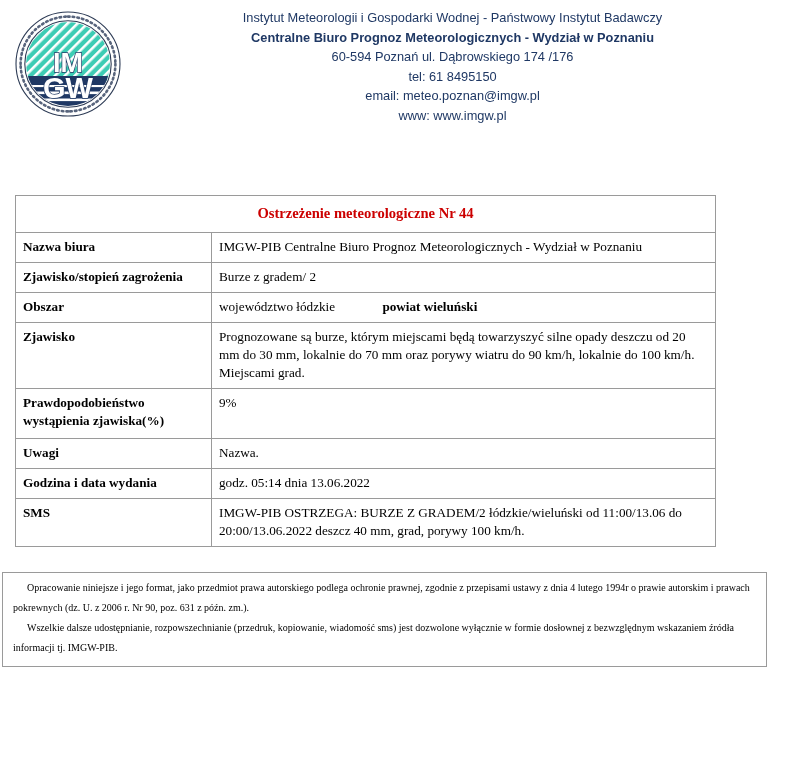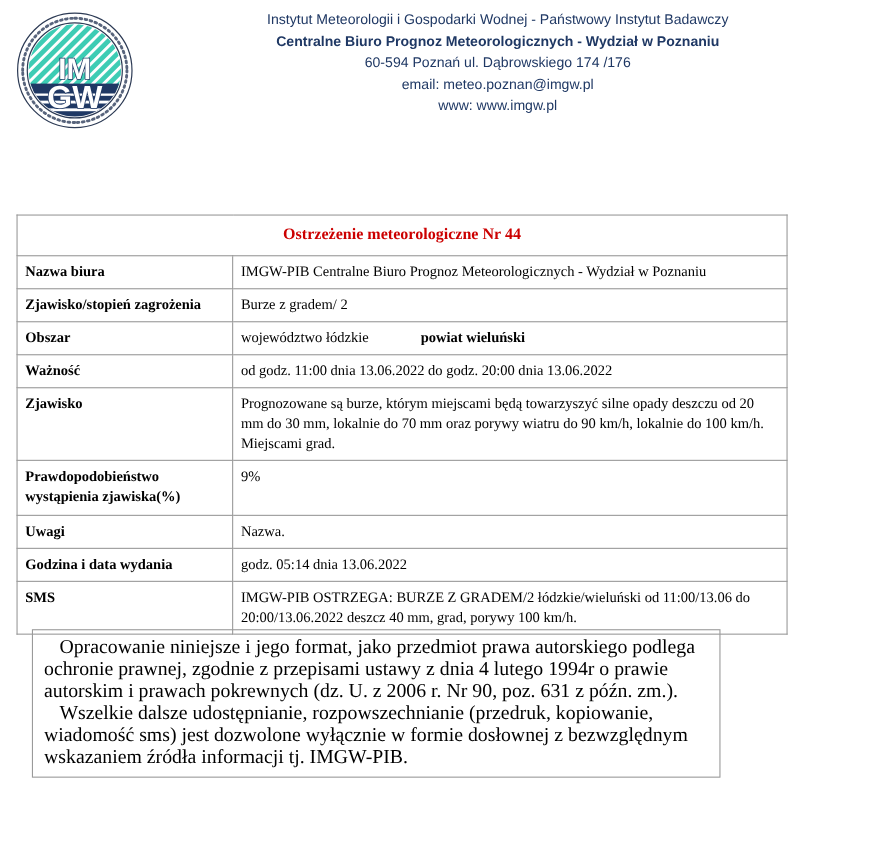--- a/index.html
+++ b/index.html
@@ -71,26 +71,26 @@
     padding: 8px 4px 10px 4px;
   }
   .inline-bold { font-weight: bold; margin-left: 44px; }
   .row-tall-a { height: 56px; }
   .row-tall-b { height: 50px; }
   .row-tall-c { height: 40px; }
 
   
   #footer-note {
     position: absolute;
-    left: 29px;
+    left: 2px;
     top: 572px;
-    width: 626px;
+    width: 765px;
     border: 1px solid #9a9a9a;
     padding: 5px 10px 8px 10px;
-    font-size: 18px;
+    font-size: 10px;
     line-height: 20px;
   }
   #footer-note p {
     margin: 0;
     text-indent: 14px;
   }
 
   
   .logo-svg { display: block; }
 </style>
@@ -137,20 +137,21 @@
       <text x="56" y="64" text-anchor="middle" font-family="Liberation Sans, sans-serif" font-size="27" font-weight="bold" fill="#ffffff" stroke="#1f3864" stroke-width="1.4" paint-order="stroke">IM</text>
 
       <text x="56" y="90" text-anchor="middle" font-family="Liberation Sans, sans-serif" font-size="29" font-weight="bold" fill="#ffffff" stroke="#1f3864" stroke-width="1.4" paint-order="stroke">GW</text>
     </svg>
   </div>
 
   <div id="header-text">
     <div>Instytut Meteorologii i Gospodarki Wodnej - Państwowy Instytut Badawczy</div>
     <div class="bold">Centralne Biuro Prognoz Meteorologicznych - Wydział w Poznaniu</div>
     <div>60-594 Poznań ul. Dąbrowskiego 174 /176</div>
+    <div>tel: 61 8495150</div>
     <div>email: meteo.poznan@imgw.pl</div>
     <div>www: www.imgw.pl</div>
   </div>
 
 </div>
 
 <table id="warning-table">
   <tbody>
     <tr>
       <td class="title-cell" colspan="2">Ostrzeżenie meteorologiczne Nr 44</td>
@@ -164,24 +165,20 @@
     <tr>
       <td class="label">Zjawisko/stopień zagrożenia</td>
       <td class="value">Burze z gradem/ 2</td>
     </tr>
 
     <tr>
       <td class="label">Obszar</td>
       <td class="value"><span>województwo łódzkie </span><span class="inline-bold">powiat wieluński</span></td>
     </tr>
 
-    <tr>
-      <td class="label">Ważność</td>
-      <td class="value">od godz. 11:00 dnia 13.06.2022 do godz. 20:00 dnia 13.06.2022</td>
-    </tr>
 
     <tr class="row-tall-a">
       <td class="label">Zjawisko</td>
       <td class="value">Prognozowane są burze, którym miejscami będą towarzyszyć silne opady deszczu od 20 mm do 30 mm, lokalnie do 70 mm oraz porywy wiatru do 90 km/h, lokalnie do 100 km/h. Miejscami grad.</td>
     </tr>
 
     <tr class="row-tall-b">
       <td class="label">Prawdopodobieństwo wystąpienia zjawiska(%)</td>
       <td class="value">9%</td>
     </tr>

